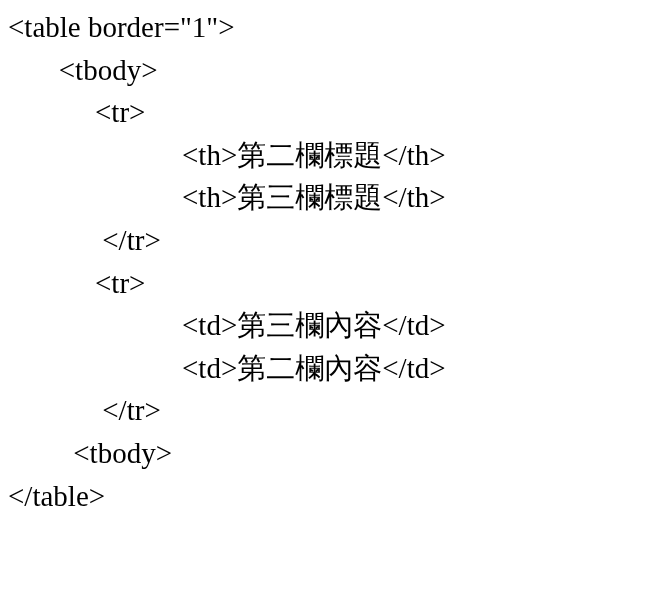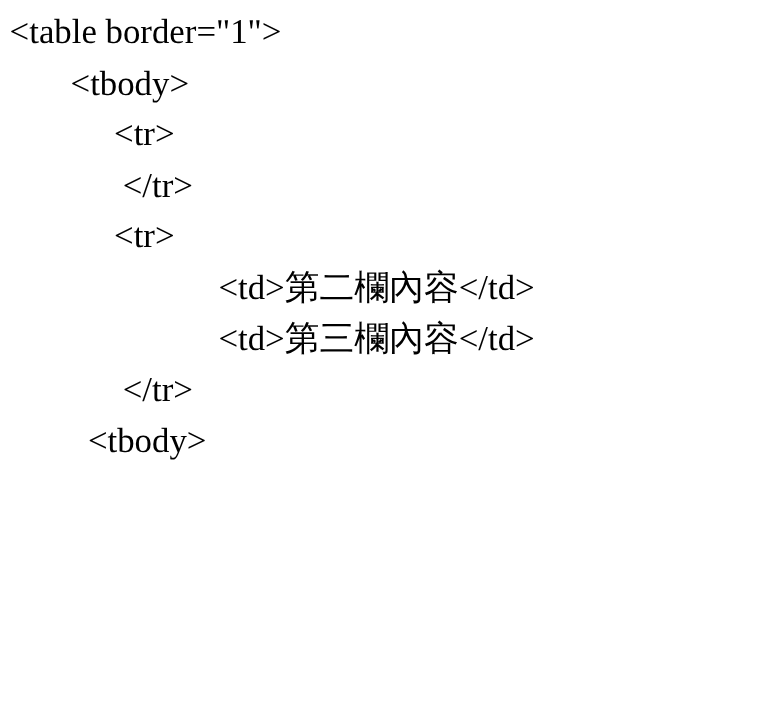--- a/index.html
+++ b/index.html
@@ -28,19 +28,22 @@
       height: 42.6px;
     }
   </style>
 </head>
 <body>
 
 <div class="code-block">
   <div class="code-line">&lt;table border="1"&gt;</div>
   <div class="code-line">       &lt;tbody&gt;</div>
   <div class="code-line">            &lt;tr&gt;</div>
+  <div class="code-line">                        &lt;th&gt;第二欄標題&lt;/th&gt;</div>
+  <div class="code-line">                        &lt;th&gt;第三欄標題&lt;/th&gt;</div>
   <div class="code-line">             &lt;/tr&gt;</div>
   <div class="code-line">            &lt;tr&gt;</div>
+  <div class="code-line">                        &lt;td&gt;第三欄內容&lt;/td&gt;</div>
   <div class="code-line">                        &lt;td&gt;第二欄內容&lt;/td&gt;</div>
-  <div class="code-line">                        &lt;td&gt;第三欄內容&lt;/td&gt;</div>
   <div class="code-line">             &lt;/tr&gt;</div>
   <div class="code-line">         &lt;tbody&gt;</div>
+  <div class="code-line">&lt;/table&gt;</div>
 </div>
 
 </body></html>

